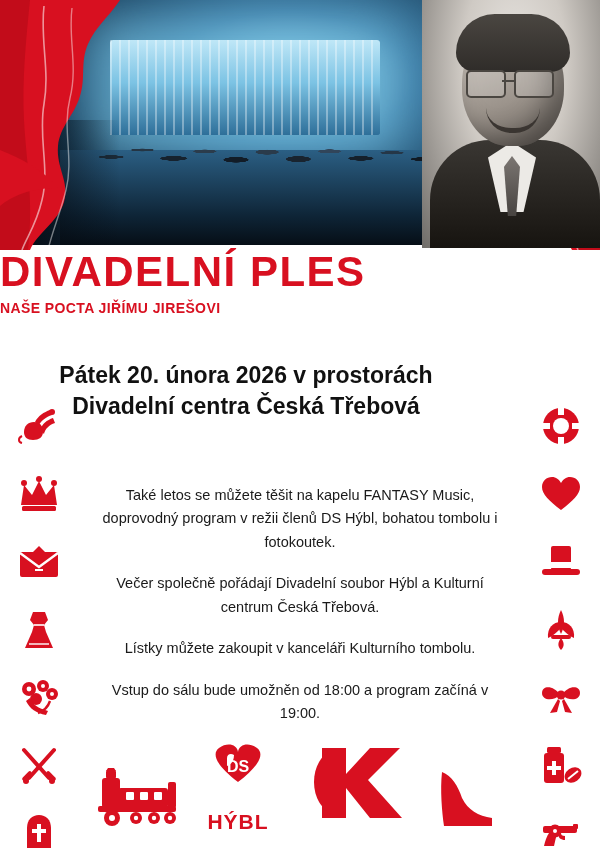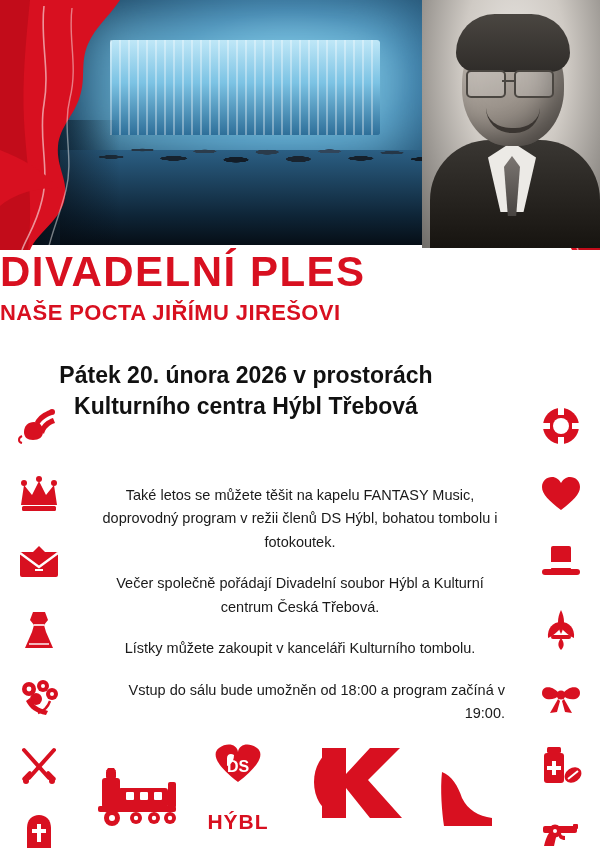--- a/index.html
+++ b/index.html
@@ -198,21 +198,21 @@
   }
   .title-main {
     font-size: 42px;
     font-weight: bold;
     letter-spacing: 1.5px;
     color: #d81020;
     line-height: 1.05;
     margin: 0;
   }
   .title-sub {
-    font-size: 22px;
+    font-size: 14px;
     font-weight: bold;
     color: #d81020;
     letter-spacing: 0.4px;
     margin: 6px 0 0 0;
   }
   .date-line {
     position: absolute;
     left: 0;
     top: 360px;
     width: 492px;
@@ -229,21 +229,21 @@
     left: 95px;
     top: 470px;
     width: 410px;
     text-align: center;
     font-size: 14.5px;
     line-height: 1.62;
     color: #1a1a1a;
     margin-top: 14px;
   }
   .body-text p { margin: 0 0 18px 0; }
-  .body-text p:last-child { margin-bottom: 0; text-align: right; }
+  .body-text p:last-child { margin-bottom: 0; }
 
   
   .icon-col {
     position: absolute;
     width: 66px;
     top: 392px;
   }
   .icon-col.left { left: 6px; }
   .icon-col.right { right: 6px; }
   .icon-cell {
@@ -343,21 +343,21 @@
     </div>
   </div>
 
   <div class="headline-block">
     <h1 class="title-main">DIVADELNÍ PLES</h1>
     <h2 class="title-sub">NAŠE POCTA JIŘÍMU JIREŠOVI</h2>
   </div>
 
   <div class="date-line">
     <div>Pátek 20. února 2026 v prostorách</div>
-    <div>Kulturního centra Hýbl Třebová</div>
+    <div>Divadelní centra Česká Třebová</div>
   </div>
 
   <div class="body-text">
     <p>Také letos se můžete těšit na kapelu FANTASY Music, doprovodný program v režii členů DS Hýbl, bohatou tombolu i fotokoutek.</p>
     <p>Večer společně pořádají Divadelní soubor Hýbl a Kulturní centrum Česká Třebová.</p>
     <p>Lístky můžete zakoupit v kanceláři Kulturního tombolu.</p>
     <p>Vstup do sálu bude umožněn od 18:00 a program začíná v 19:00.</p>
   </div>
 
   <div class="icon-col left">

